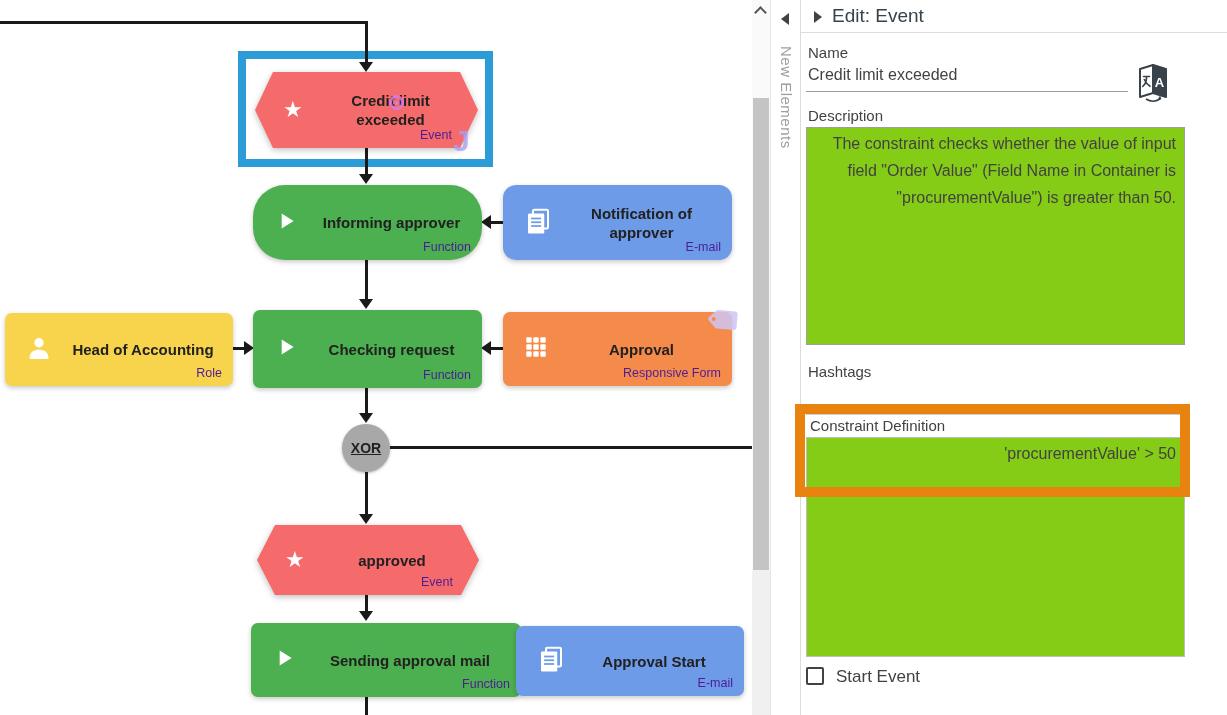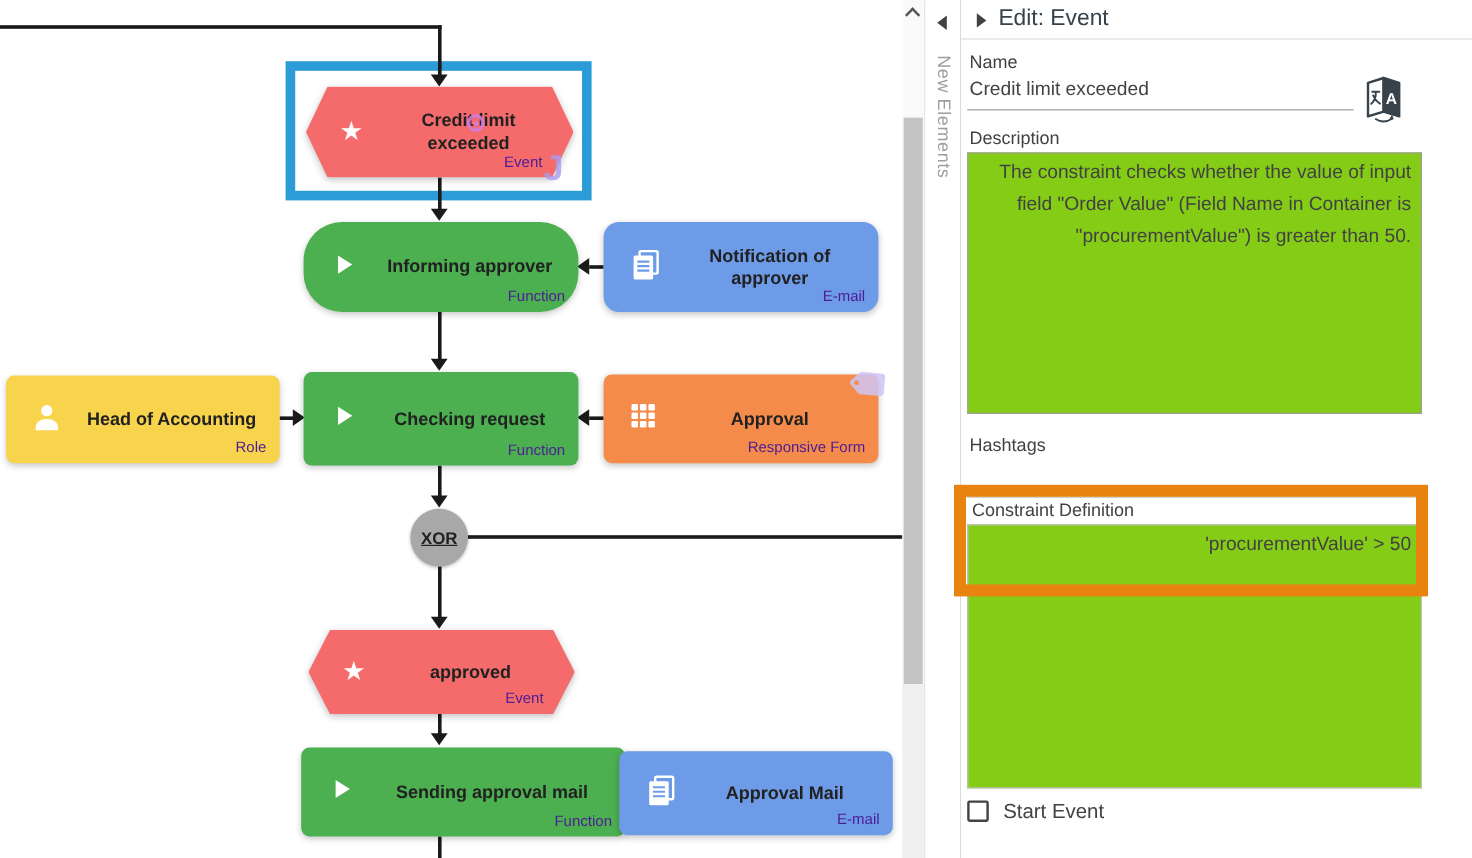--- a/index.html
+++ b/index.html
@@ -239,21 +239,21 @@
     <div class="node rectnode blue" style="left:516px; top:626px; width:228px; height:70px;">
       <span class="node-icon">
         <svg width="30" height="30" viewBox="0 0 24 24">
           <rect x="8" y="3" width="12" height="15" rx="1" fill="none" stroke="#fff" stroke-width="1.6"></rect>
           <rect x="4" y="6" width="13" height="16" rx="1" fill="#fff"></rect>
           <line x1="6.5" y1="10" x2="14.5" y2="10" stroke="#6D9BE8" stroke-width="1.4"></line>
           <line x1="6.5" y1="13" x2="14.5" y2="13" stroke="#6D9BE8" stroke-width="1.4"></line>
           <line x1="6.5" y1="16" x2="14.5" y2="16" stroke="#6D9BE8" stroke-width="1.4"></line>
         </svg>
       </span>
-      <div class="node-label">Approval Mail</div>
+      <div class="node-label">Approval Start</div>
       <div class="type-label">E-mail</div>
     </div>
   </div>
 
   <div class="vscroll">
     <div class="scroll-up"></div>
     <div class="vscroll-below"></div>
     <div class="vthumb"></div>
   </div>
 

